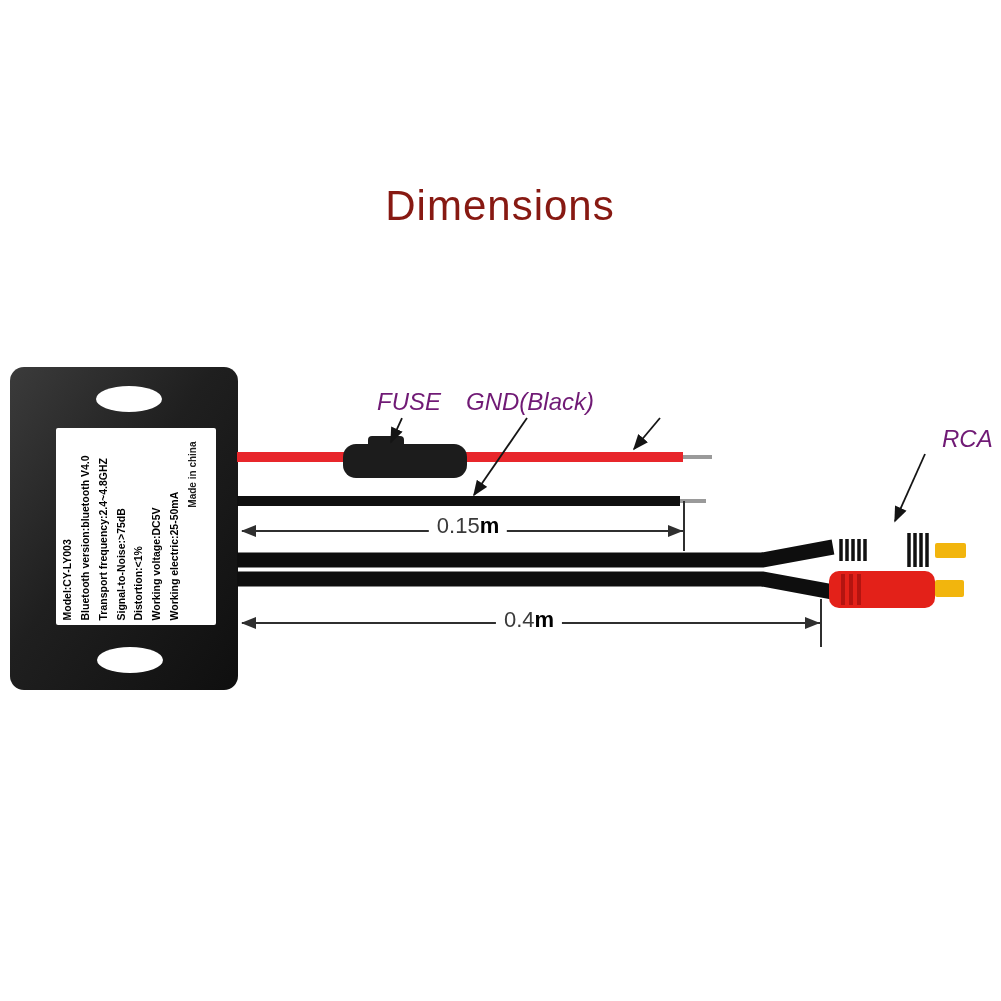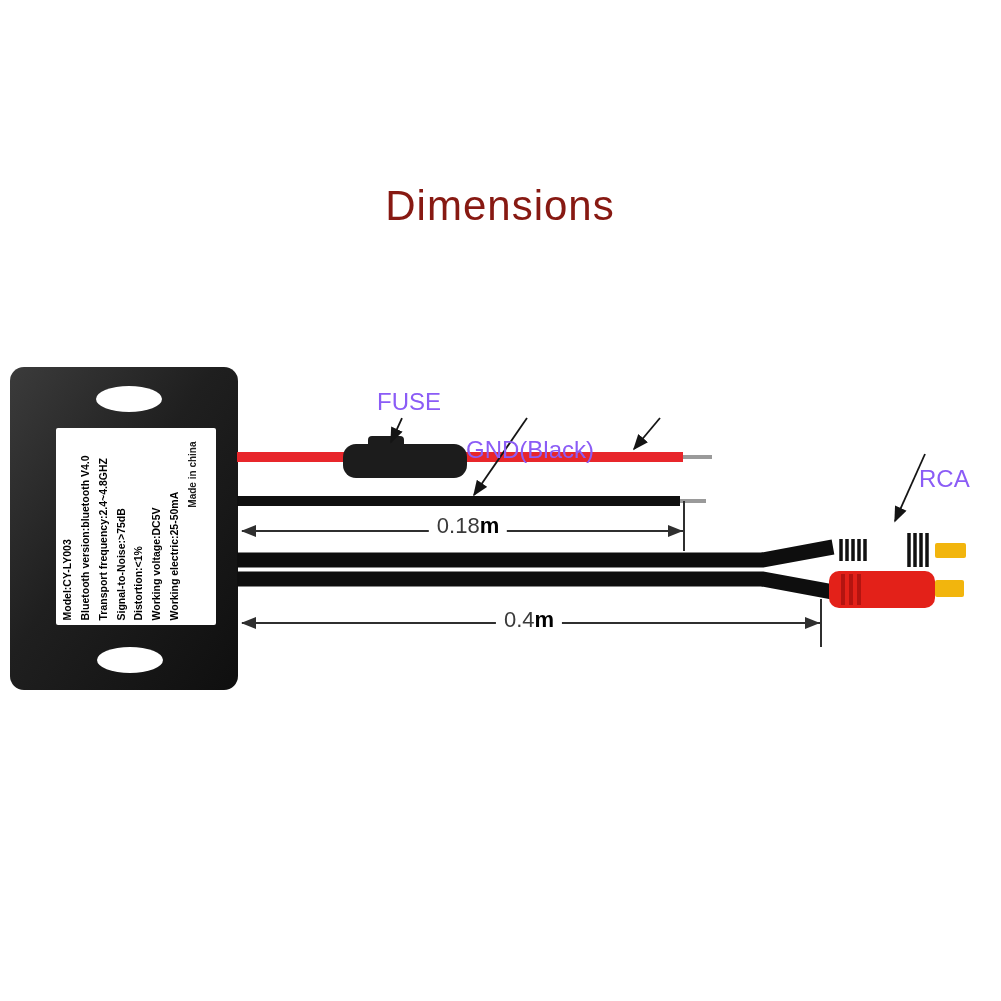--- a/index.html
+++ b/index.html
@@ -6,26 +6,26 @@
   .canvas{
     position:relative;width:1001px;height:1001px;background:#fff;overflow:hidden;
     font-family:"Liberation Sans",sans-serif;
   }
   .art{position:absolute;left:0;top:0;}
   .title{
     position:absolute;top:182px;left:500px;transform:translateX(-50%);
     font-size:42px;letter-spacing:1px;color:#871912;white-space:nowrap;
   }
   .callout{
-    position:absolute;font-size:24px;color:#8b5cf6;white-space:nowrap;
+    position:absolute;font-size:24px;color:#701a75;white-space:nowrap;font-style:italic;
   }
   .callout-fuse{left:377px;top:388px;}
-  .callout-gnd{left:466px;top:388px;margin-top:48px;}
+  .callout-gnd{left:466px;top:388px;}
   .callout-power{left:644px;top:388px;}
-  .callout-rca{left:919px;top:425px;margin-top:40px;}
+  .callout-rca{left:942px;top:425px;}
   .dim{
     position:absolute;transform:translateX(-50%);
     background:#fff;padding:0 8px;font-size:22px;color:#3a3a3a;white-space:nowrap;
   }
   .dim b{color:#000;font-weight:bold;}
   .dim-short{left:468px;top:513px;}
   .dim-long{left:529px;top:607px;}
   .spec{
     position:absolute;left:37px;top:446px;width:197px;height:160px;
     transform:rotate(-90deg);box-sizing:border-box;padding:3px 4px 0 4px;
@@ -133,17 +133,17 @@
     <div>Distortion:&lt;1%</div>
     <div>Working voltage:DC5V</div>
     <div>Working electric:25-50mA</div>
     <div class="made-in">Made in china</div>
   </div>
 
   <div class="callout callout-fuse">FUSE</div>
   <div class="callout callout-gnd">GND(Black)</div>
   <div class="callout callout-rca">RCA</div>
 
-  <div class="dim dim-short"><span>0.18</span><b>m</b></div>
+  <div class="dim dim-short"><span>0.15</span><b>m</b></div>
 
   <div class="dim dim-long"><span>0.4</span><b>m</b></div>
 
 </div>
 
 </body></html>

